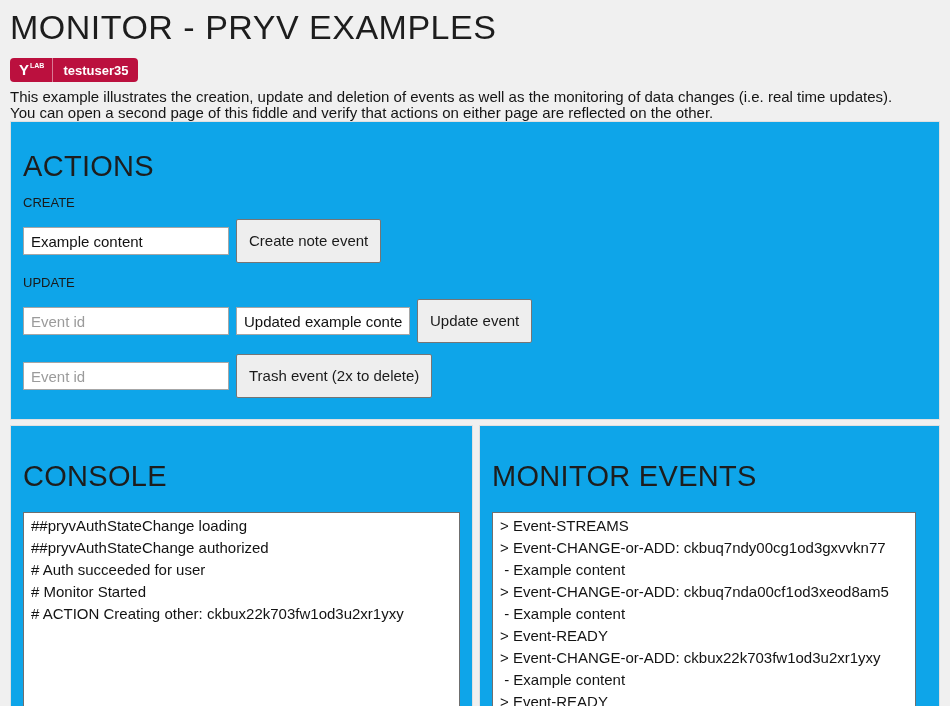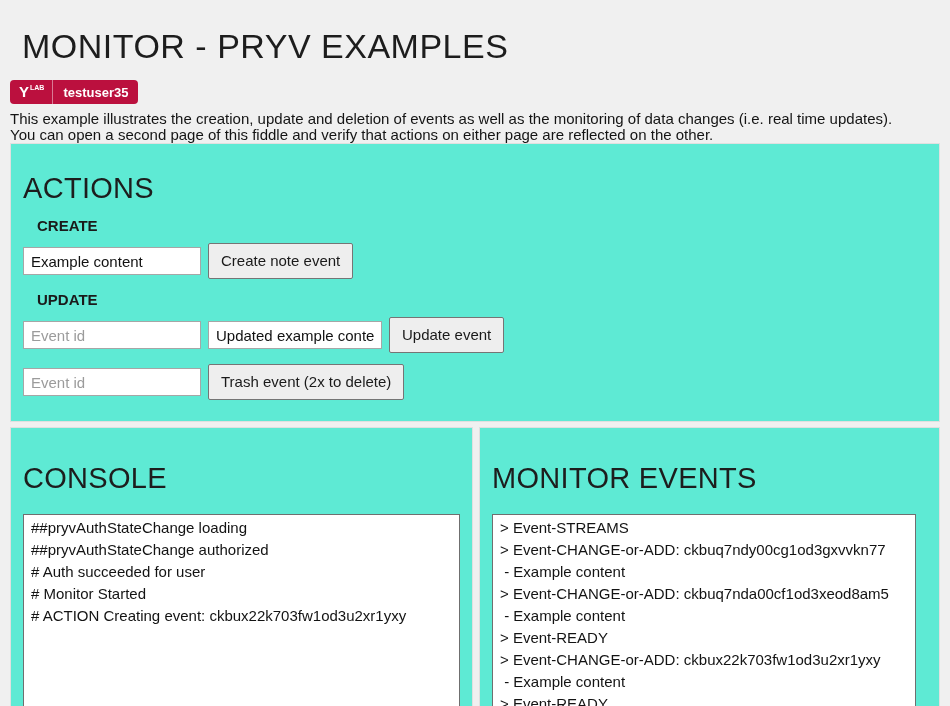--- a/index.html
+++ b/index.html
@@ -8,22 +8,22 @@
     width: 950px;
     height: 706px;
     overflow: hidden;
     background: #f0f0f0;
     font-family: "Liberation Sans", sans-serif;
     color: #1a1a1a;
   }
   .page { padding: 0 10px; }
 
   .page-title {
-    margin: 12px;
-    padding-top: 12px;
+    margin: 0;
+    padding-top: 5px;
     font-size: 34px;
     font-weight: 400;
     letter-spacing: 0.5px;
     line-height: 1.3;
     color: #1d1d1d;
   }
 
   .badge-row { margin-top: 9px; }
   .auth-badge {
     display: inline-flex;
@@ -56,58 +56,57 @@
 
   .description {
     margin: 7px 0 0;
     font-size: 15px;
     line-height: 16px;
     max-width: 900px;
     color: #141414;
   }
 
   .panel {
-    background: #5eead4;
+    background: #0ea5e9;
     border: 1px solid #e0e0e0;
   }
   .actions-panel {
     margin-top: 0;
     padding: 9px 12px 10px;
   }
   .section-heading {
     font-size: 29px;
     font-weight: 400;
     letter-spacing: 0.3px;
     line-height: 31px;
     margin: 20px 0 13px;
     color: #1d1d1d;
   }
   .field-label {
-    font-size: 15px;
-    margin: 12px 14px 9px;
+    font-size: 13px;
+    margin: 12px 0 9px;
     color: #1a1a1a;
-    font-weight: bold;
   }
   .field-label:first-of-type { margin-top: 0; }
   .row { display: flex; gap: 7px; margin-bottom: 11px; align-items: center; }
   .text-input {
-    width: 178px;
+    width: 206px;
     height: 28px;
     border: 1px solid #a6a6a6;
     border-radius: 0;
     padding: 4px 7px;
     font-size: 15px;
     font-family: "Liberation Sans", sans-serif;
     color: #111;
     background: #fff;
   }
   .text-input.content-input { width: 174px; }
   .text-input::placeholder { color: #9b9b9b; opacity: 1; }
   .btn {
-    height: 36px;
+    height: 44px;
     background: #eeeeee;
     border: 1px solid #757575;
     border-radius: 2px;
     padding: 3px 12px 4px;
     font-size: 15px;
     font-family: "Liberation Sans", sans-serif;
     color: #1a1a1a;
     cursor: pointer;
   }
 
@@ -171,21 +170,21 @@
 
   <div class="bottom">
 
     <div class="panel console-panel">
       <h2 class="section-heading">CONSOLE</h2>
       <div class="log-box console-box">
           <div class="log-line">##pryvAuthStateChange loading</div>
           <div class="log-line">##pryvAuthStateChange authorized</div>
           <div class="log-line"># Auth succeeded for user</div>
           <div class="log-line"># Monitor Started</div>
-          <div class="log-line"># ACTION Creating event: ckbux22k703fw1od3u2xr1yxy</div>
+          <div class="log-line"># ACTION Creating other: ckbux22k703fw1od3u2xr1yxy</div>
         </div>
     </div>
 
     <div class="panel monitor-panel">
       <h2 class="section-heading">MONITOR EVENTS</h2>
       <div class="log-box monitor-box">
           <div class="log-line">&gt; Event-STREAMS</div>
           <div class="log-line">&gt; Event-CHANGE-or-ADD: ckbuq7ndy00cg1od3gxvvkn77</div>
           <div class="log-line"> - Example content</div>
           <div class="log-line">&gt; Event-CHANGE-or-ADD: ckbuq7nda00cf1od3xeod8am5</div>

